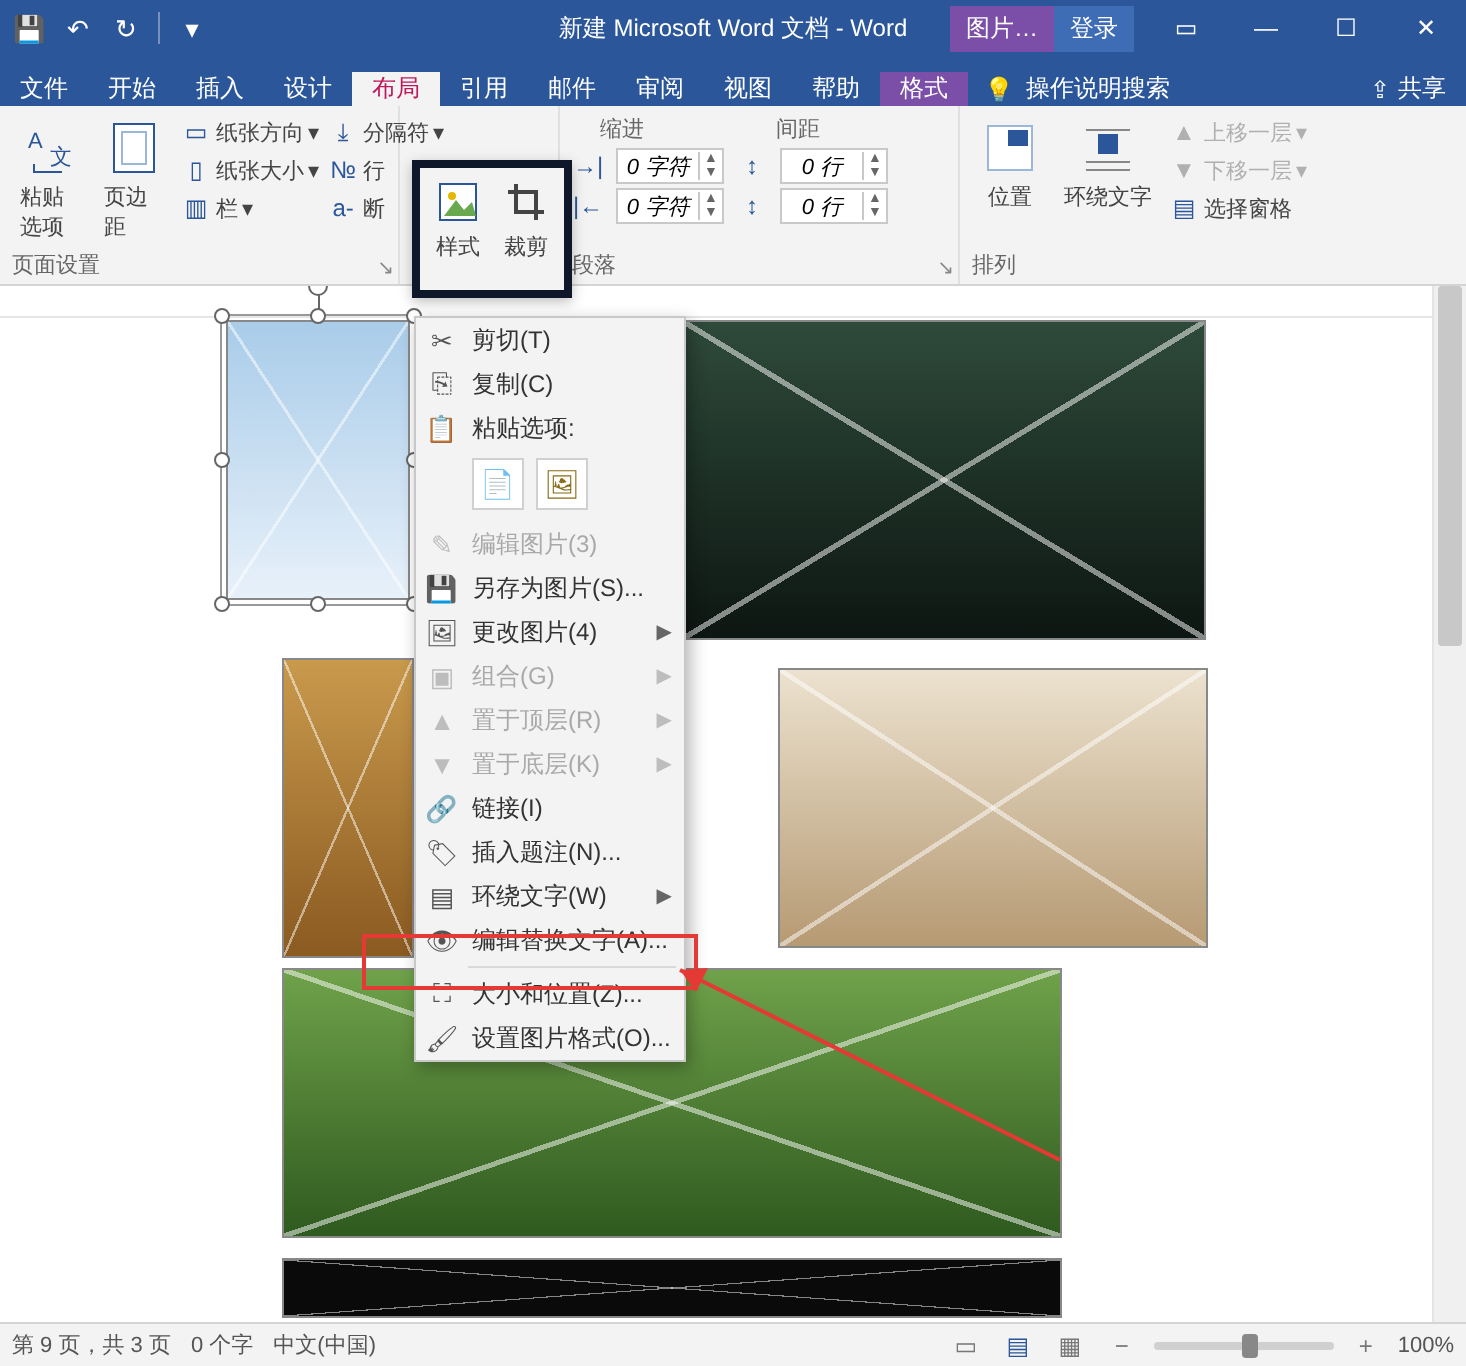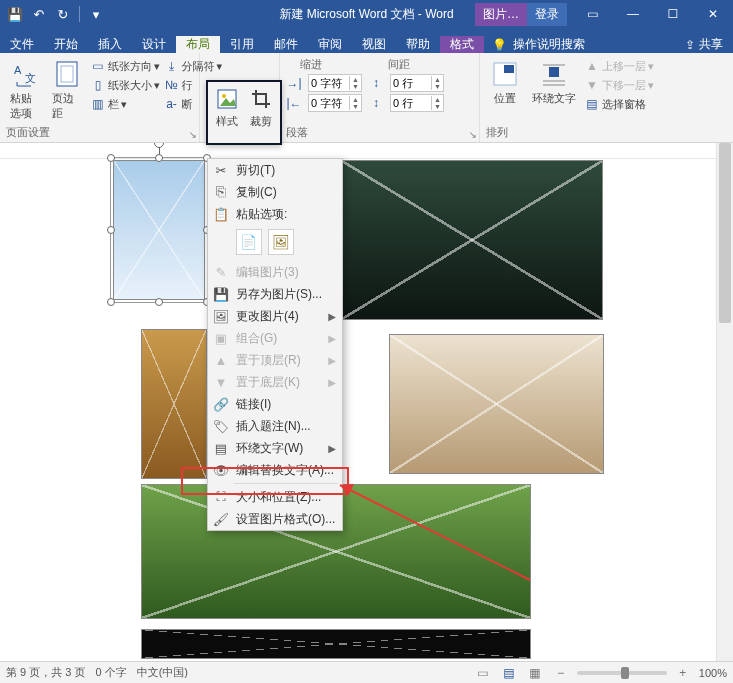--- a/index.html
+++ b/index.html
@@ -12,43 +12,43 @@
 .qat-sep { width:1px; height:16px; background:rgba(255,255,255,.35); margin:0 3px; }
 .title-text { position: absolute; left: 50%; transform: translateX(-50%); font-size: 12px; white-space: nowrap; }
 .title-right { margin-left: auto; display: flex; align-items: center; }
 .ctx-tab { background:#7b4fa8; padding:3px 8px; font-size:12px; }
 .login-tab { background:#3e6db5; padding:3px 8px; font-size:12px; margin-right:6px; }
 .win-btn { width: 40px; height: 28px; display: flex; align-items: center; justify-content: center; color: #fff; font-size: 12px; }
 
 
 .tabrow { height: 25px; background: #2b579a; display: flex; align-items: flex-end; color: #fff; }
 .tab { padding: 0 10px; display: flex; align-items: center; font-size: 12px; }
-.tab.active { background: #f3f3f3; color: #4d7c0f; }
+.tab.active { background: #f3f3f3; color: #be185d; }
 .tab.ctx { background:#7b4fa8; color:#fff; }
 .tell-me { display:flex; align-items:center; gap:6px; padding:0 8px; }
 .share { margin-left:auto; padding:0 10px; display:flex; align-items:center; gap:4px; }
 
 
 .ribbon { height: 90px; background: #f3f3f3; border-bottom: 1px solid #d4d4d4; display: flex; position: relative; }
 .group { border-right: 1px solid #e0e0e0; padding: 4px 6px 2px; display: flex; flex-direction: column; position:relative; }
 .group-body { flex:1; display:flex; align-items:flex-start; gap:4px; }
 .group-label { text-align: left; font-size: 11px; color: #666; padding-top: 2px; position: relative; }
 .dlg-launch { position:absolute; right:2px; bottom:2px; font-size:10px; color:#888; }
 .big-btn { display:flex; flex-direction:column; align-items:center; gap:2px; padding:2px 4px; font-size:11px; color:#444; }
 .big-icon { width:30px; height:30px; display:flex; align-items:center; justify-content:center; font-size:20px; color:#2b579a; }
 .small-row { display:flex; align-items:center; gap:2px; font-size:11px; color:#444; white-space:nowrap; padding:1px 0; }
 .small-ico { width:16px; height:16px; display:inline-flex; align-items:center; justify-content:center; font-size:12px; color:#2b579a; }
 .spin { display:inline-flex; align-items:center; border:1px solid #c8c8c8; background:#fff; height:18px; }
-.spin input { width:40px; border:none; font-size:11px; padding:0 2px; text-align:left; }
+.spin input { width:40px; border:none; font-size:11px; padding:0 2px; text-align:center;font-style:italic; }
 .spin .arrows { width:12px; display:flex; flex-direction:column; font-size:7px; color:#666; line-height:7px; text-align:center; border-left:1px solid #c8c8c8; }
 .disabled { color:#b0b0b0 !important; }
 .disabled .small-ico { color:#b0b0b0; }
 
 
-.mini-toolbar { position:absolute; left:206px; top:80px; background:#f3f3f3; border:2px solid #0f172a; box-shadow:0 2px 6px rgba(0,0,0,.25); padding:4px 6px 14px; display:flex; gap:8px; z-index:5; }
+.mini-toolbar { position:absolute; left:206px; top:80px; background:#f3f3f3; border:4px solid #0f172a; box-shadow:0 2px 6px rgba(0,0,0,.25); padding:4px 6px 14px; display:flex; gap:8px; z-index:5; }
 .mini-item { display:flex; flex-direction:column; align-items:center; font-size:11px; color:#444; gap:2px; }
 .mini-icon { width:26px; height:26px; display:flex; align-items:center; justify-content:center; font-size:16px; color:#2b579a; }
 
 
 .doc-area { position:absolute; top:143px; left:0; right:0; bottom:22px; background:#fff; overflow:hidden; }
 .vscroll { position:absolute; right:0; top:0; width:17px; bottom:0; background:#f0f0f0; border-left:1px solid #e4e4e4; }
 .vthumb { position:absolute; left:2px; right:2px; top:0; height:180px; background:#c8c8c8; border-radius:2px; }
 .ruler-top { height:16px; background:#fff; border-bottom:1px solid #e6e6e6; }
 .page { position:relative; width:100%; height:100%; }
 

